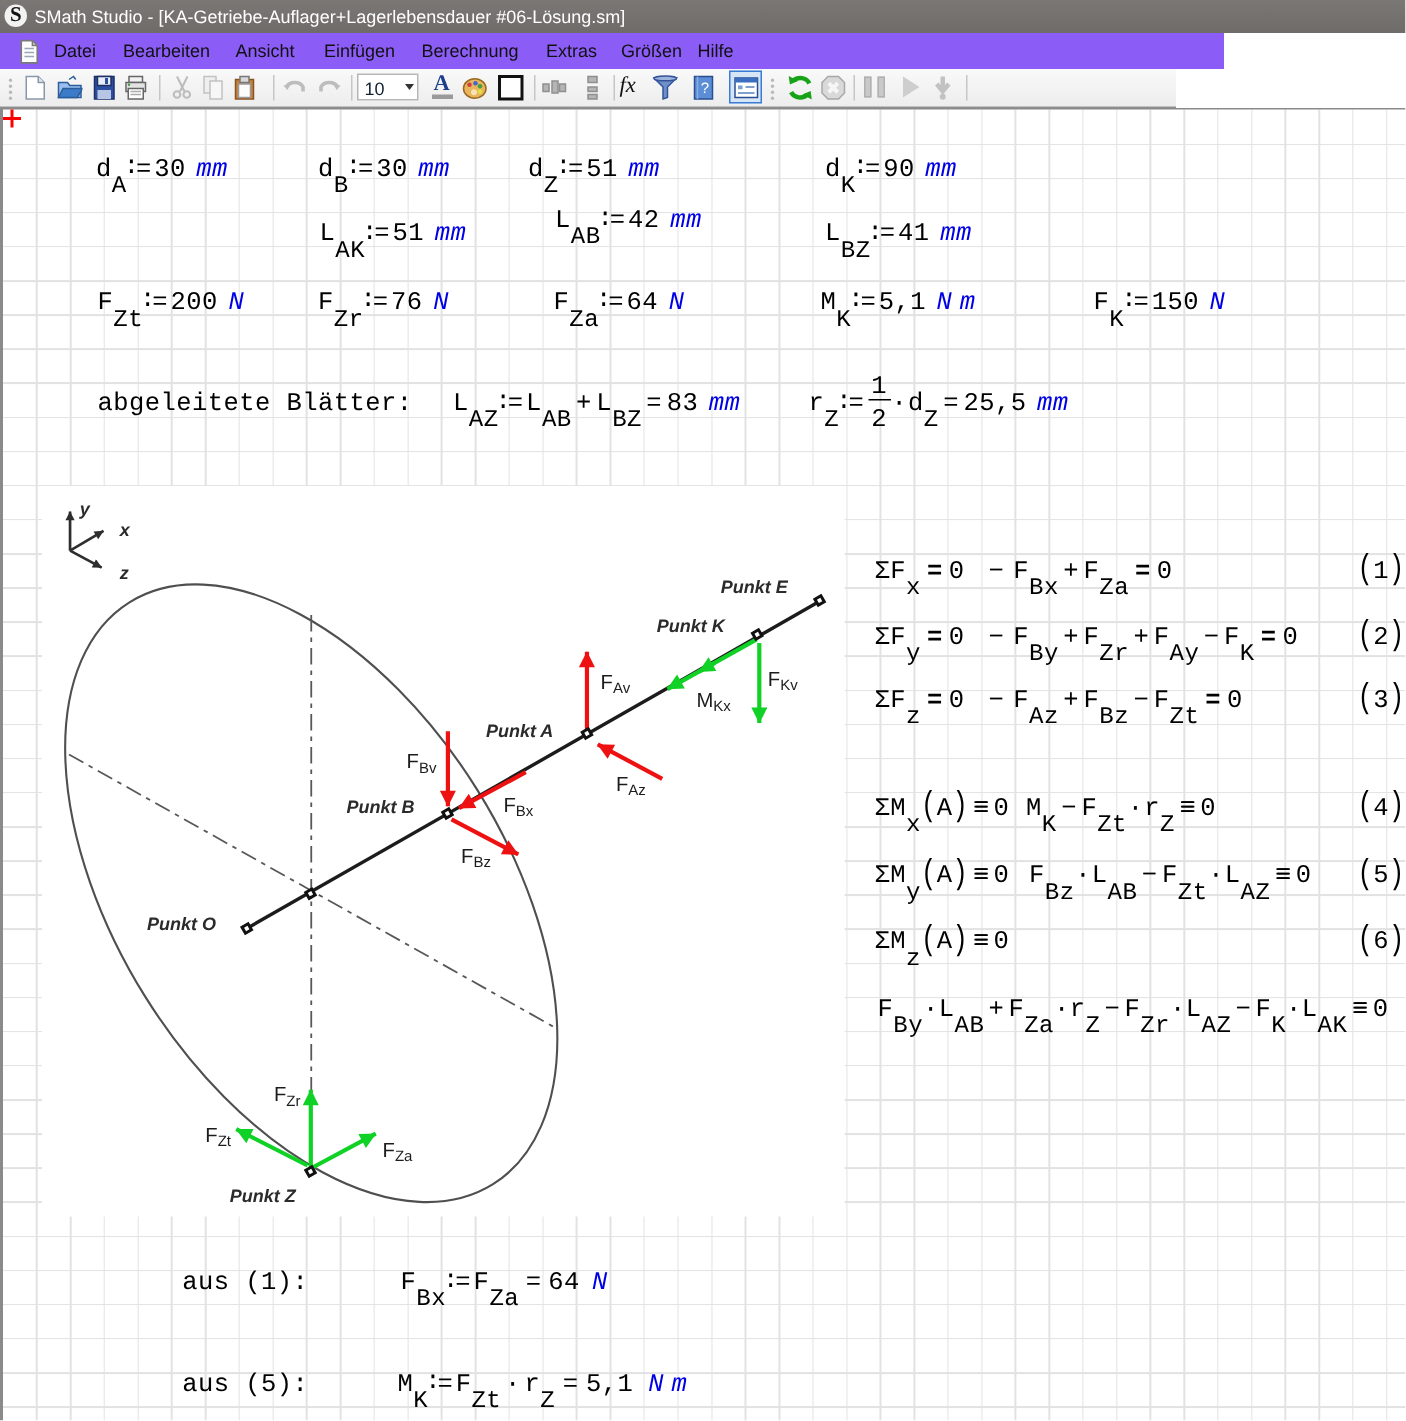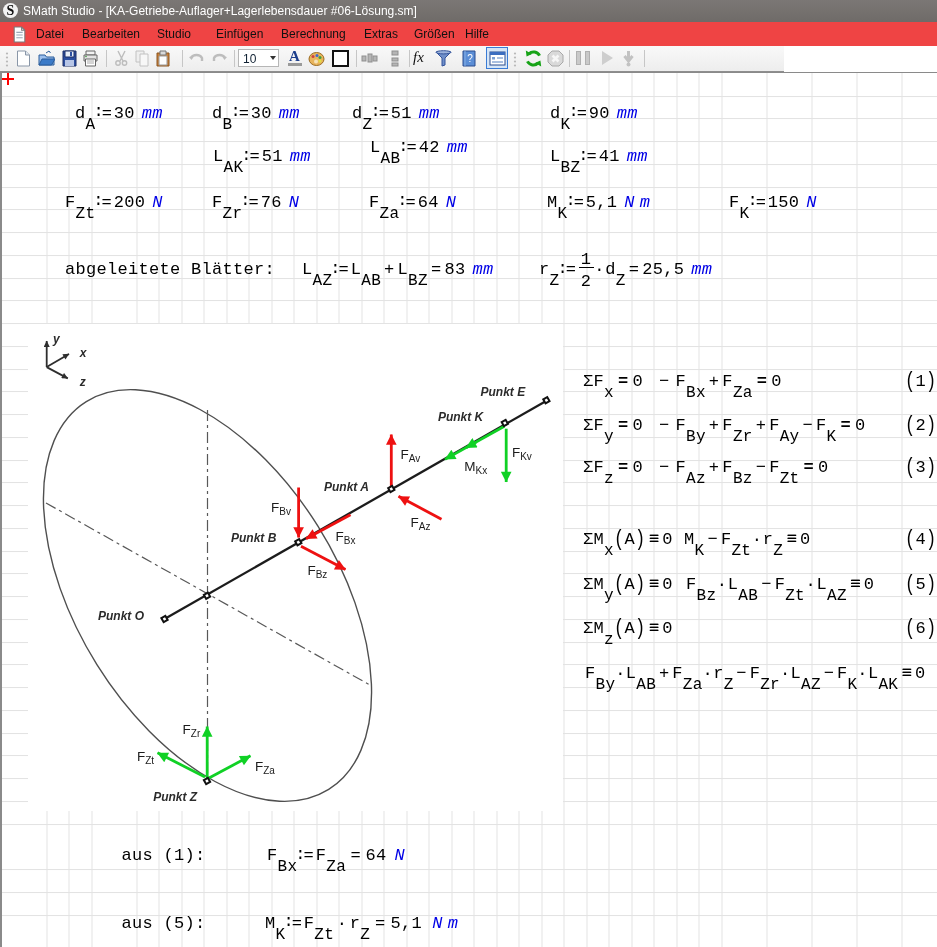--- a/index.html
+++ b/index.html
@@ -1,20 +1,20 @@
 <!DOCTYPE html>
 <html><head>
 <meta charset="utf-8">
 <style>
 html,body{margin:0;padding:0;}
 body{width:937px;height:947px;position:relative;overflow:hidden;background:#fff;font-family:"Liberation Sans",sans-serif;}
 #titlebar{position:absolute;left:0;top:0;width:937px;height:22px;background:linear-gradient(#7b7775,#6f6b68);}
 #titlebar .ttxt{position:absolute;left:23px;top:4px;font-size:12px;color:#fff;white-space:nowrap;text-align:right;}
 #logo{position:absolute;left:3px;top:3px;width:15px;height:15px;border-radius:8px;background:#f2f2f2;color:#111;font:bold 14px/15px "Liberation Serif",serif;text-align:center;}
-#menubar{position:absolute;left:0;top:22px;width:937px;height:24px;background:#ef4444;}
+#menubar{position:absolute;left:0;top:22px;width:816px;height:24px;background:#8b5cf6;}
 .mi{position:absolute;top:5px;font-size:12px;color:#111;}
 #toolbar{position:absolute;left:0;top:46px;width:784px;height:26px;background:linear-gradient(#f9f9f9,#ededed);border-bottom:1px solid #8e8e8e;box-sizing:border-box;}
 .tico{position:absolute;top:4px;width:17px;height:17px;}
 .tsep{position:absolute;top:4px;width:1px;height:17px;background:#c6c6c6;}
 #sheet{position:absolute;left:0;top:72px;width:937px;height:875px;background-color:#fff;
 background-image:
  repeating-linear-gradient(to right, transparent 0px, transparent 21.5px, #e2e2e2 21.5px, #e2e2e2 22.5px),
  repeating-linear-gradient(to bottom, transparent 0px, transparent 21.75px, #e2e2e2 21.75px, #e2e2e2 22.75px);
 background-position:0.5px 1.05px;
 border-left:2px solid #8a8a8a;border-top:1px solid #8a8a8a;box-sizing:border-box;}
@@ -46,21 +46,21 @@
   <div class="ttxt">SMath Studio - [KA-Getriebe-Auflager+Lagerlebensdauer #06-Lösung.sm]</div>
 </div>
 <div id="menubar">
   <svg class="tico" style="left:11px;top:4px" viewBox="0 0 16 16">
       <path d="M3 1h7l3 3v11H3z" fill="#fdfdfd" stroke="#7a7a7a"></path>
       <path d="M10 1v3h3" fill="none" stroke="#7a7a7a"></path>
       <path d="M5 6h6M5 8.5h6M5 11h6" stroke="#9aa7b8" stroke-width="1"></path>
     </svg>
   <div class="mi" style="left:36px">Datei</div>
   <div class="mi" style="left:82px">Bearbeiten</div>
-  <div class="mi" style="left:157px">Studio</div>
+  <div class="mi" style="left:157px">Ansicht</div>
   <div class="mi" style="left:216px">Einfügen</div>
   <div class="mi" style="left:281px">Berechnung</div>
   <div class="mi" style="left:364px">Extras</div>
   <div class="mi" style="left:414px">Größen</div>
   <div class="mi" style="left:465px">Hilfe</div>
 </div>
 <div id="toolbar">
   <svg class="tico" style="left:4px;top:5px;width:6px" viewBox="0 0 6 16">
       <g fill="#b9b9b9">
         <circle cx="3" cy="2" r="1.1"></circle>
@@ -189,21 +189,21 @@
   <div style="position:absolute;left:585px;top:5px;width:5px;height:14px;background:#c9c9c9;border:1px solid #b0b0b0;box-sizing:border-box;"></div>
   <div style="position:absolute;left:602px;top:5px;width:0;height:0;border:7px solid transparent;border-left:11px solid #cecece;"></div>
   <svg class="tico" style="left:620px" viewBox="0 0 17 17">
       <path d="M8.5 1v8M4.5 6l4 5 4-5" fill="none" stroke="#c2c2c2" stroke-width="3"></path>
       <circle cx="8.5" cy="14.5" r="2" fill="#c2c2c2"></circle>
     </svg>
   <div class="tsep" style="left:644px"></div>
 </div>
 <div id="sheet"></div>
 <div id="items" style="transform:translateY(2px)">
-<div class="m" style="left:75px;top:101.5px">d<span class="s">A</span><span class="as"><i>:</i>=</span>30<span class="u">mm</span></div>
+<div class="m" style="left:64px;top:101.5px">d<span class="s">A</span><span class="as"><i>:</i>=</span>30<span class="u">mm</span></div>
 <div class="m" style="left:212px;top:101.5px">d<span class="s">B</span><span class="as"><i>:</i>=</span>30<span class="u">mm</span></div>
 <div class="m" style="left:352px;top:101.5px">d<span class="s">Z</span><span class="as"><i>:</i>=</span>51<span class="u">mm</span></div>
 <div class="m" style="left:550px;top:101.5px">d<span class="s">K</span><span class="as"><i>:</i>=</span>90<span class="u">mm</span></div>
 <div class="m" style="left:213px;top:145.3px">L<span class="s">AK</span><span class="as"><i>:</i>=</span>51<span class="u">mm</span></div>
 <div class="m" style="left:370px;top:136px">L<span class="s">AB</span><span class="as"><i>:</i>=</span>42<span class="u">mm</span></div>
 <div class="m" style="left:550px;top:145.3px">L<span class="s">BZ</span><span class="as"><i>:</i>=</span>41<span class="u">mm</span></div>
 <div class="m" style="left:65px;top:190.5px">F<span class="s">Zt</span><span class="as"><i>:</i>=</span>200<span class="u">N</span></div>
 <div class="m" style="left:212px;top:190.5px">F<span class="s">Zr</span><span class="as"><i>:</i>=</span>76<span class="u">N</span></div>
 <div class="m" style="left:369px;top:190.5px">F<span class="s">Za</span><span class="as"><i>:</i>=</span>64<span class="u">N</span></div>
 <div class="m" style="left:547px;top:190.5px">M<span class="s">K</span><span class="as"><i>:</i>=</span>5,1<span class="u">N<span style="margin-left:5px">m</span></span></div>

